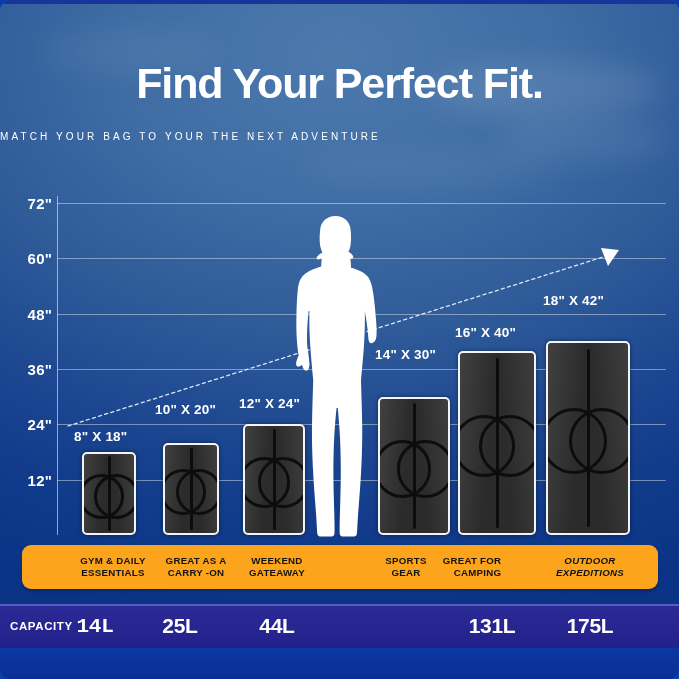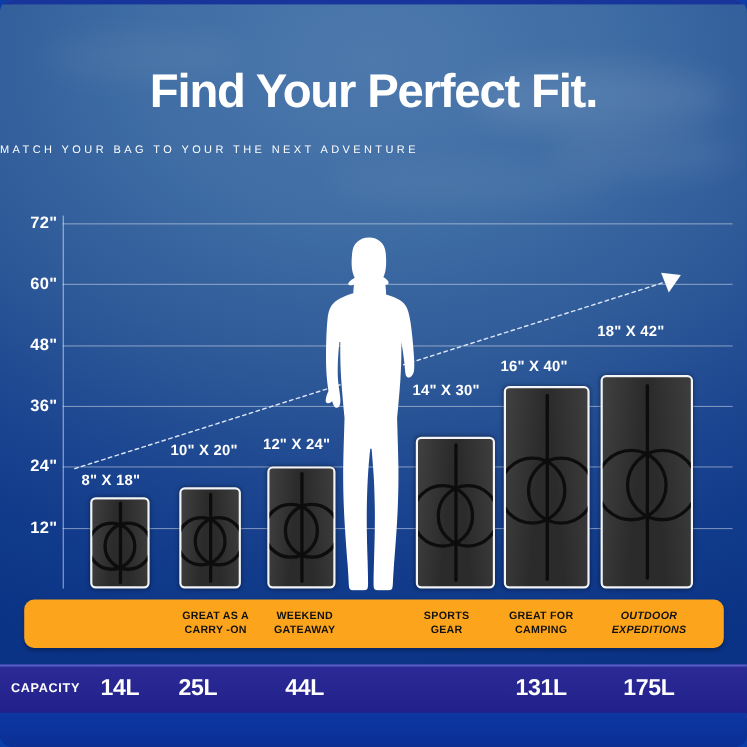--- a/index.html
+++ b/index.html
@@ -225,55 +225,61 @@
       C90.6,126 91.2,127.5 92.4,128 C93.6,128.5 95,128 96.2,126.8
       C97.4,125.6 98.2,123.8 98.4,121.6 C98.8,117.5 98.6,111.5 98,104.5
       C97.4,96 96.4,86 95.2,78 C94,70 92.4,64.5 89.4,61.2
       C86.4,57.8 81,55 73,52.8 C73,50.2 72.8,47.2 72.4,43.8
       C73.2,44 74.2,43.8 74.8,43.2 C75.6,42.4 75.4,41.2 74.2,39.8
       C73.2,38.6 71.8,37.6 70.5,36.8 C71.4,35 72.2,32.8 72.6,29.8
       C73.2,25.2 73.2,20.5 72.6,14.5 C71.8,6.5 66,1 57.5,1 Z"></path>
   </svg>
 
   <div id="usebar">
+      <div class="usecell" style="left: 37px; width: 108px;">
+        <div>
+          <div>GYM &amp; DAILY</div>
+          <div>ESSENTIALS</div>
+        </div>
+      </div>
       <div class="usecell" style="left: 120px; width: 108px;">
         <div>
           <div>GREAT AS A</div>
           <div>CARRY -ON</div>
         </div>
       </div>
       <div class="usecell" style="left: 201px; width: 108px;">
         <div>
           <div>WEEKEND</div>
           <div>GATEAWAY</div>
         </div>
       </div>
       <div class="usecell" style="left: 330px; width: 108px;">
         <div>
           <div>SPORTS</div>
           <div>GEAR</div>
         </div>
       </div>
-      <div class="usecell" style="left: 416px; width: 108px;">
+      <div class="usecell" style="left: 396px; width: 108px; text-align: right;">
         <div>
           <div>GREAT FOR</div>
           <div>CAMPING</div>
         </div>
       </div>
       <div class="usecell" style="left: 514px; width: 108px; font-style: italic;">
         <div>
           <div>OUTDOOR</div>
           <div>EXPEDITIONS</div>
         </div>
       </div>
     </div>
 
   <div id="capstrip"></div>
   <div id="caplabel">CAPACITY</div>
 
   <div id="footer"></div>
 
-<div class="capcell" style="left: 55px; width: 108px;">14L</div>
+<div class="capcell" style="left: 41px; width: 108px; font-family: Liberation Mono, monospace;">14L</div>
     <div class="capcell" style="left: 126px; width: 108px;">25L</div>
     <div class="capcell" style="left: 223px; width: 108px;">44L</div>
     <div class="capcell" style="left: 438px; width: 108px;">131L</div>
     <div class="capcell" style="left: 536px; width: 108px; text-align: center;">175L</div>
   </div>
 
 </body></html>

